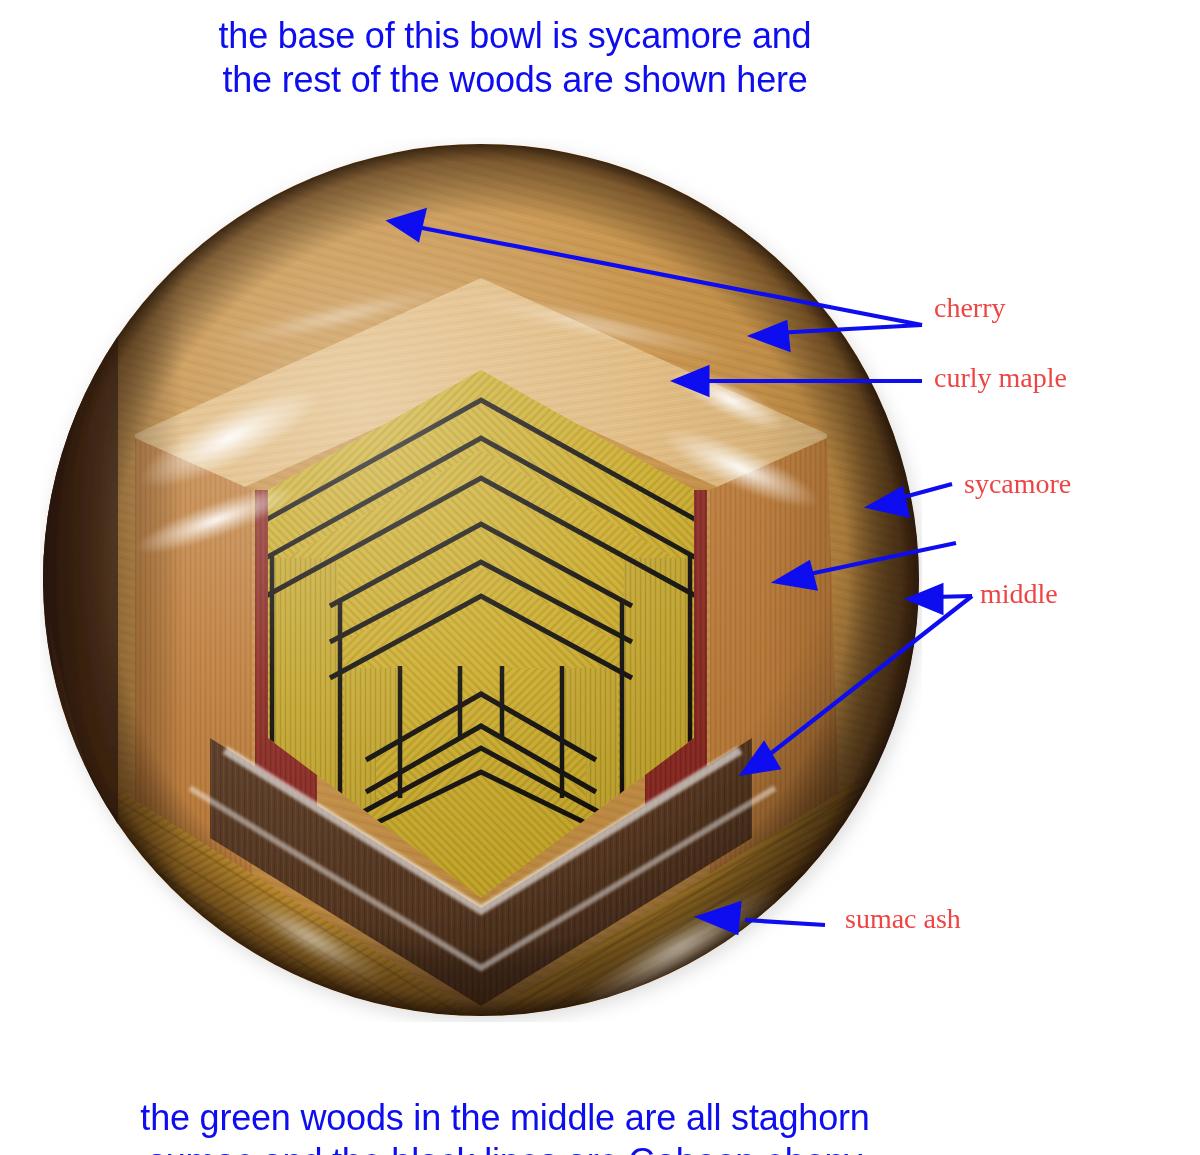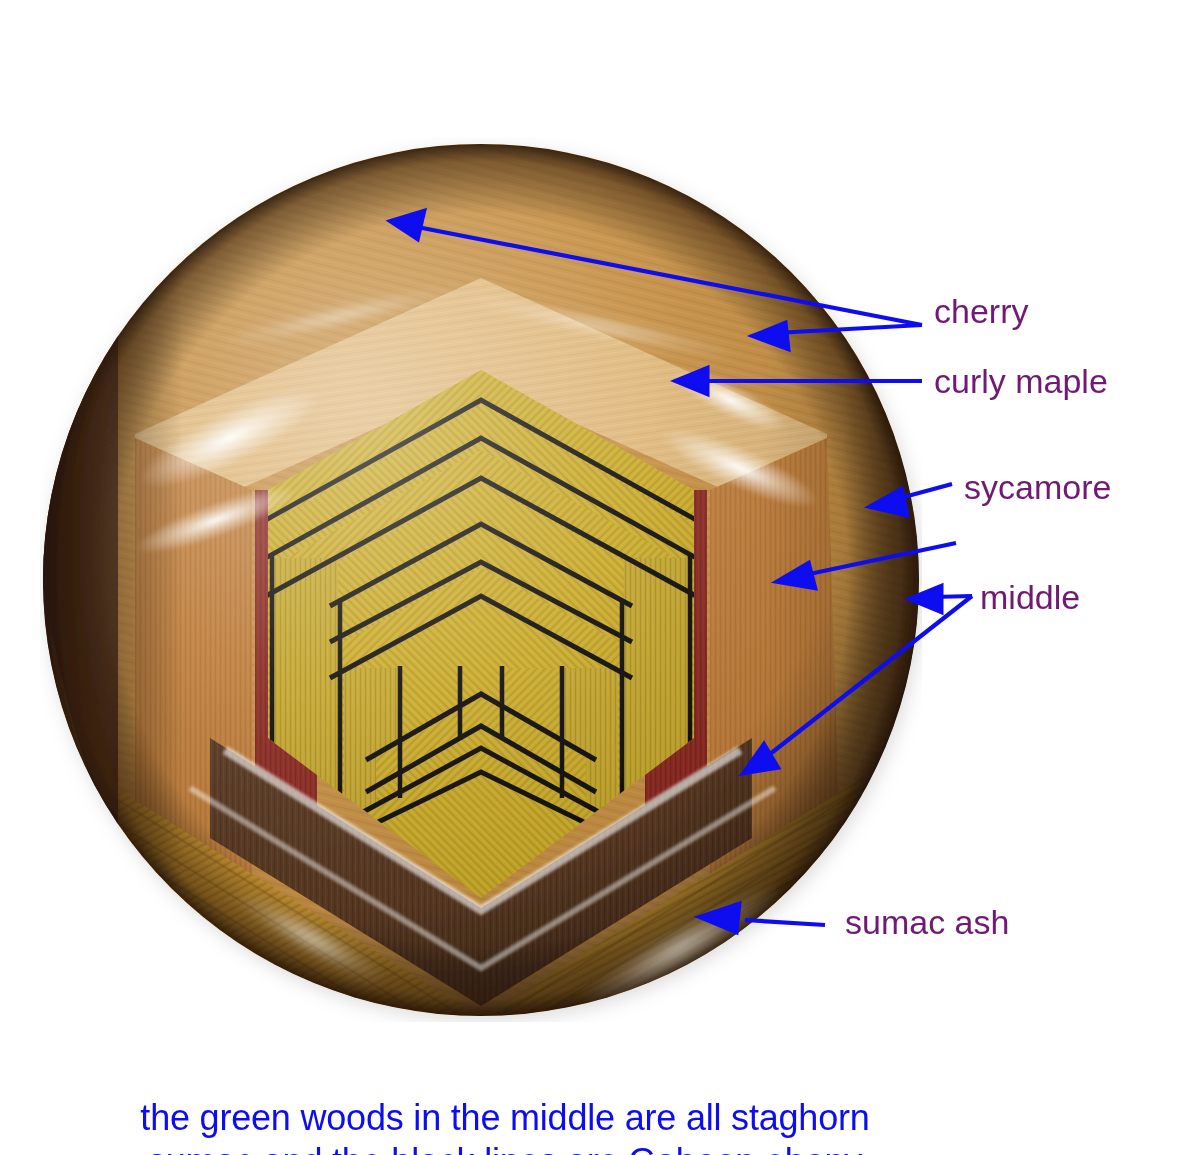--- a/index.html
+++ b/index.html
@@ -29,23 +29,23 @@
     text-align: center;
     white-space: pre-line;
     letter-spacing: -0.2px;
   }
   #caption-top  { left: 60px; top: 14px;  width: 910px; }
   #caption-bottom { left: 45px; top: 1048px; width: 920px; margin-top: 48px; }
 
   
   .callout {
     position: absolute;
-    color: #701a75;
-    font-family: Liberation Sans, sans-serif;
-    font-size: 34px;
+    color: #ef4444;
+    font-family: Liberation Serif, serif;
+    font-size: 28px;
     line-height: 1;
     white-space: nowrap;
   }
   #label-cherry      { left: 934px; top: 294px; }
   #label-curly-maple { left: 934px; top: 364px; text-align: center; }
   #label-sycamore    { left: 964px; top: 470px; }
   #label-bloodwood   { left: 968px; top: 528px; }
   #label-walnut      { left: 980px; top: 580px; }
   #label-black-ash   { left: 845px; top: 905px; }
 
@@ -66,20 +66,22 @@
     width: 1200px;
     height: 1155px;
     pointer-events: none;
   }
 </style>
 </head>
 <body>
 
 <div id="stage">
 
+  <div class="caption" id="caption-top">the base of this bowl is sycamore and
+the rest of the woods are shown here</div>
 
   <div id="bowl-wrap">
     <svg id="bowl-svg" viewBox="0 0 882 884" xmlns="http://www.w3.org/2000/svg">
       <defs>
 
         <clipPath id="clipBowl">
           <ellipse cx="441" cy="442" rx="438" ry="436"></ellipse>
         </clipPath>
 
         <clipPath id="clipHexOuter">

